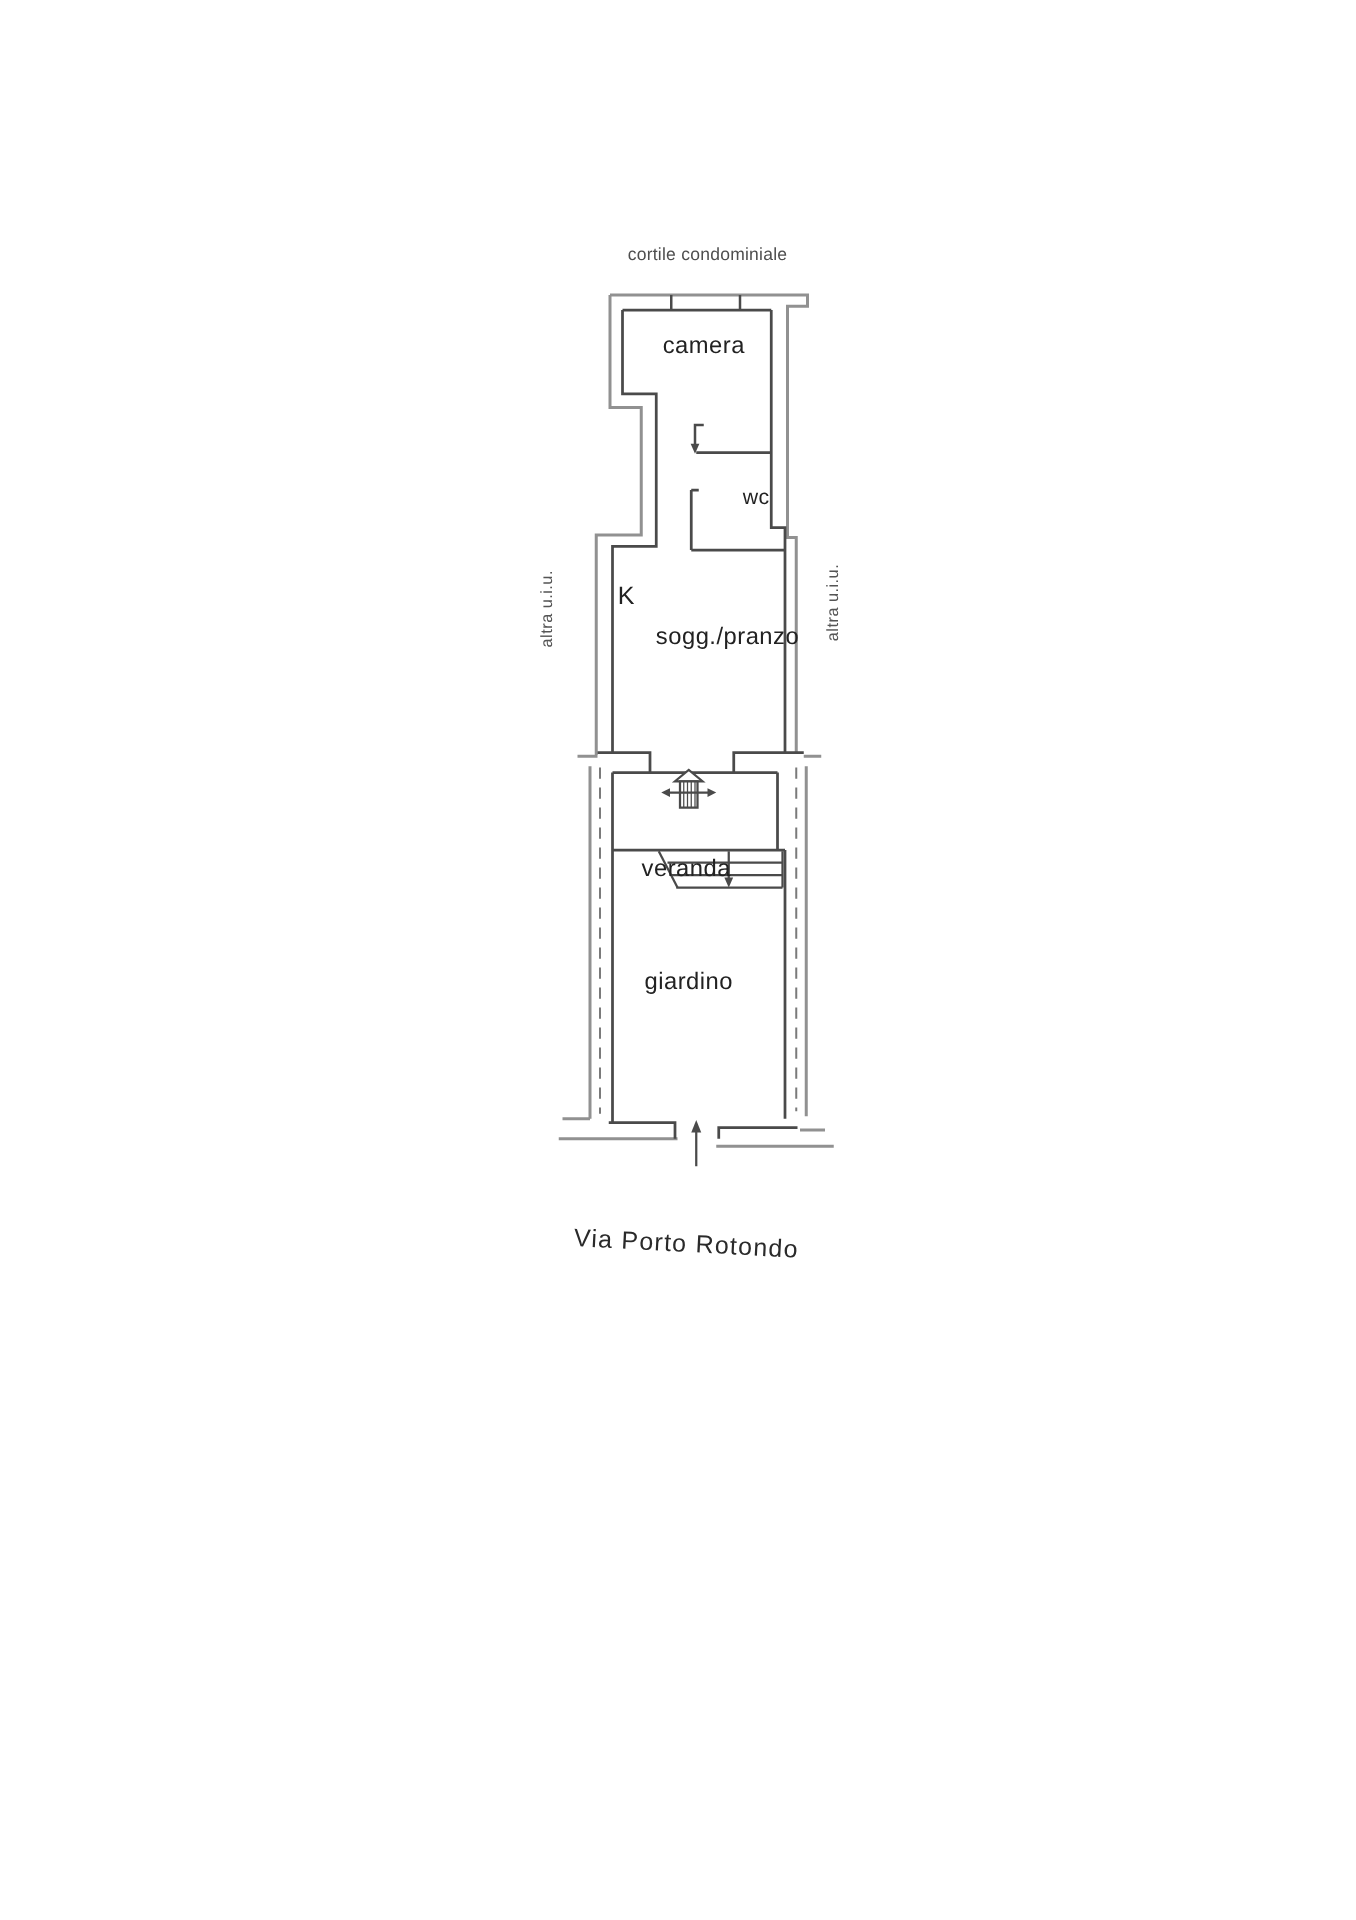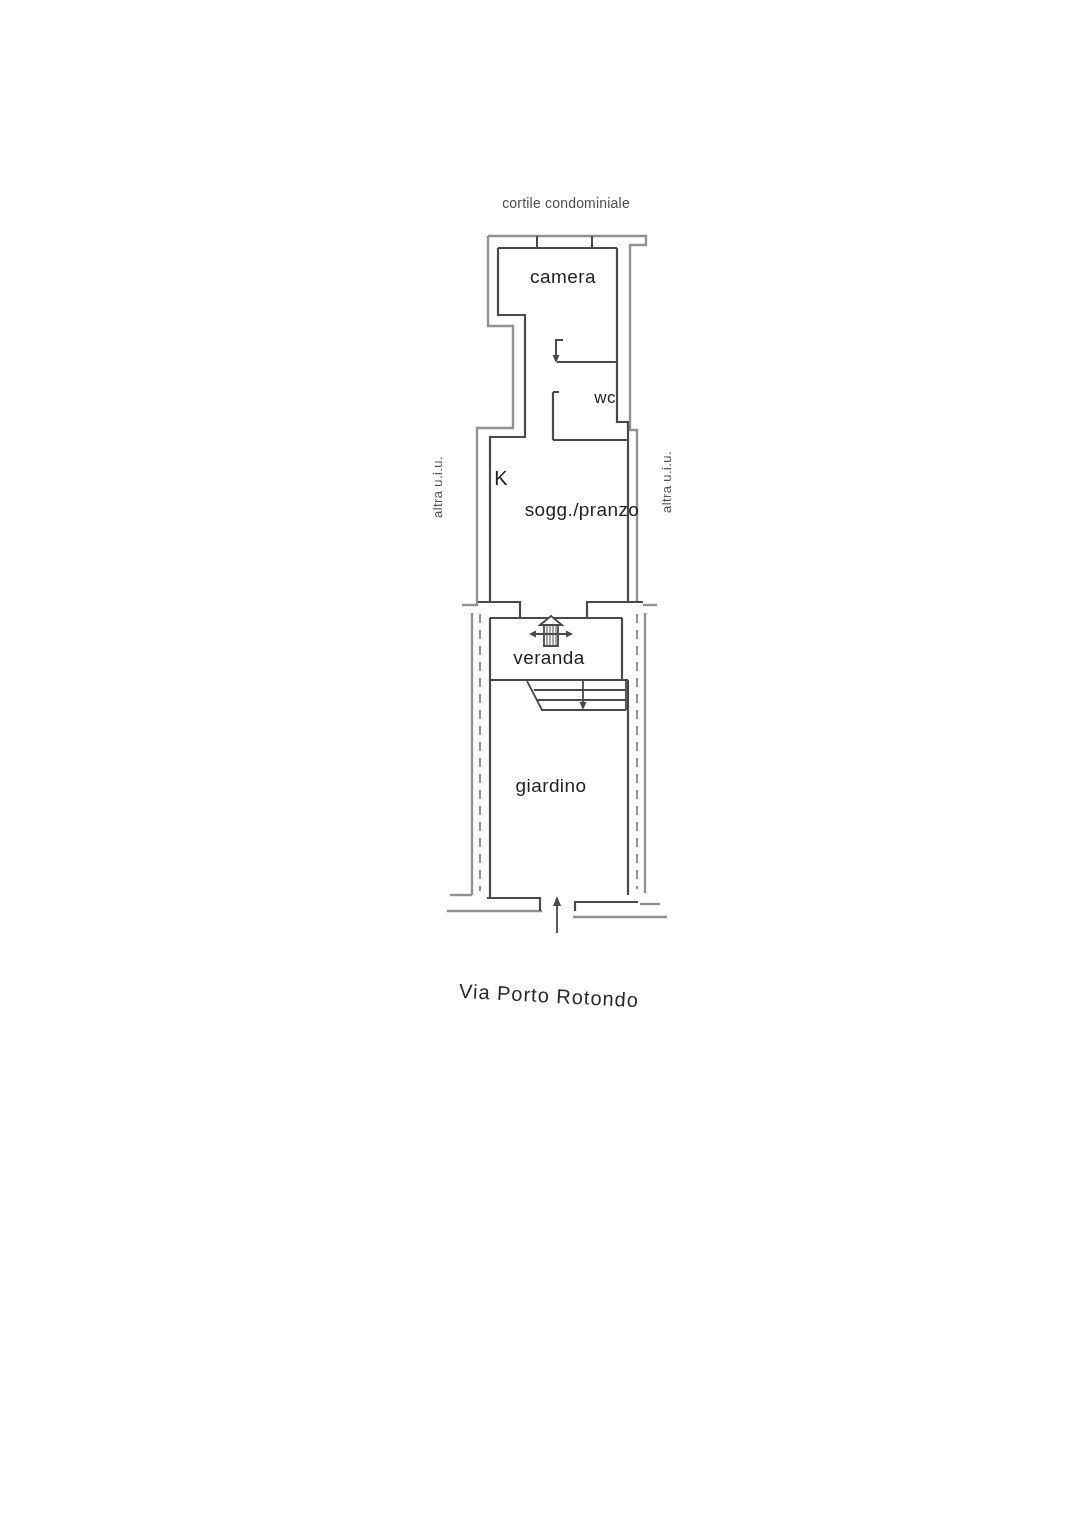--- a/index.html
+++ b/index.html
@@ -120,17 +120,17 @@
     </g>
   </svg>
 
   <div class="lbl lbl-small" style="left:566px; top:203px;">cortile condominiale</div>
   <div class="lbl lbl-room" style="left:563px; top:277px;">camera</div>
   <div class="lbl lbl-wc" style="left:590px; top:398px;margin-left:15px;">wc</div>
   <div class="lbl lbl-k" style="left:501px; top:478px;">K</div>
   <div class="lbl lbl-room" style="left:558px; top:510px;margin-left:24px;">sogg./pranzo</div>
   <div class="lbl lbl-vert" style="left:437px; top:487px;">altra u.i.u.</div>
   <div class="lbl lbl-vert" style="left:666px; top:482px;">altra u.i.u.</div>
-  <div class="lbl lbl-room" style="left:549px; top:658px;text-align:center;">veranda</div>
+  <div class="lbl lbl-room" style="left:549px; top:696px;text-align:center;">veranda</div>
   <div class="lbl lbl-room" style="left:551px; top:786px;">giardino</div>
   <div class="lbl lbl-street" style="left:549px; top:996px;">Via Porto Rotondo</div>
 
 </div>
 
 </body></html>

